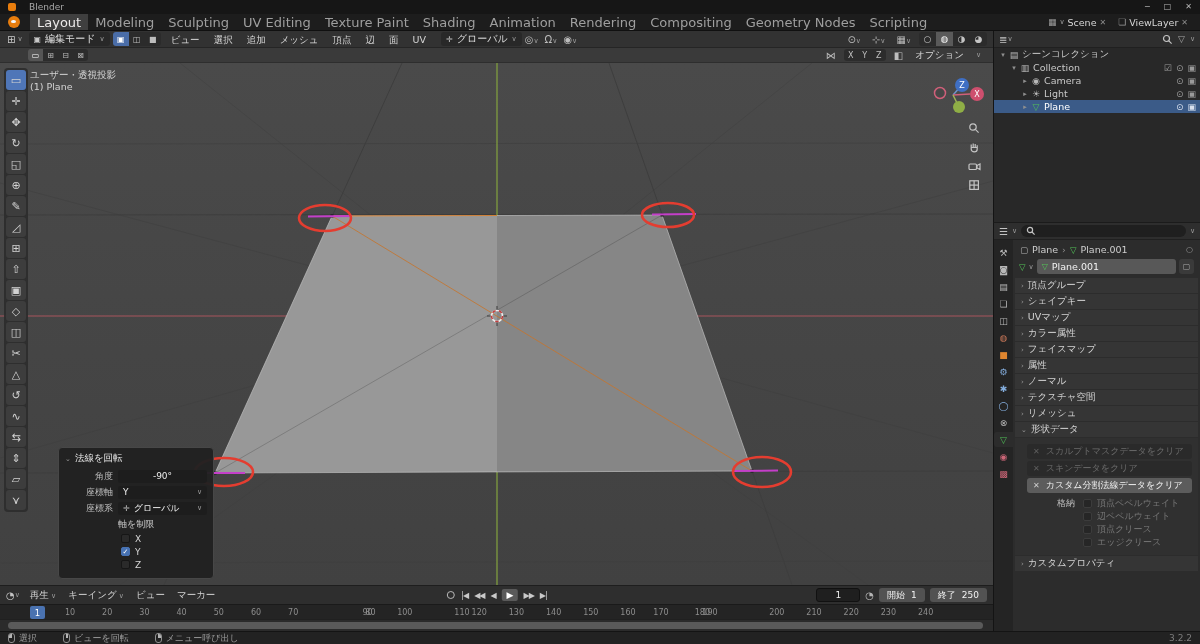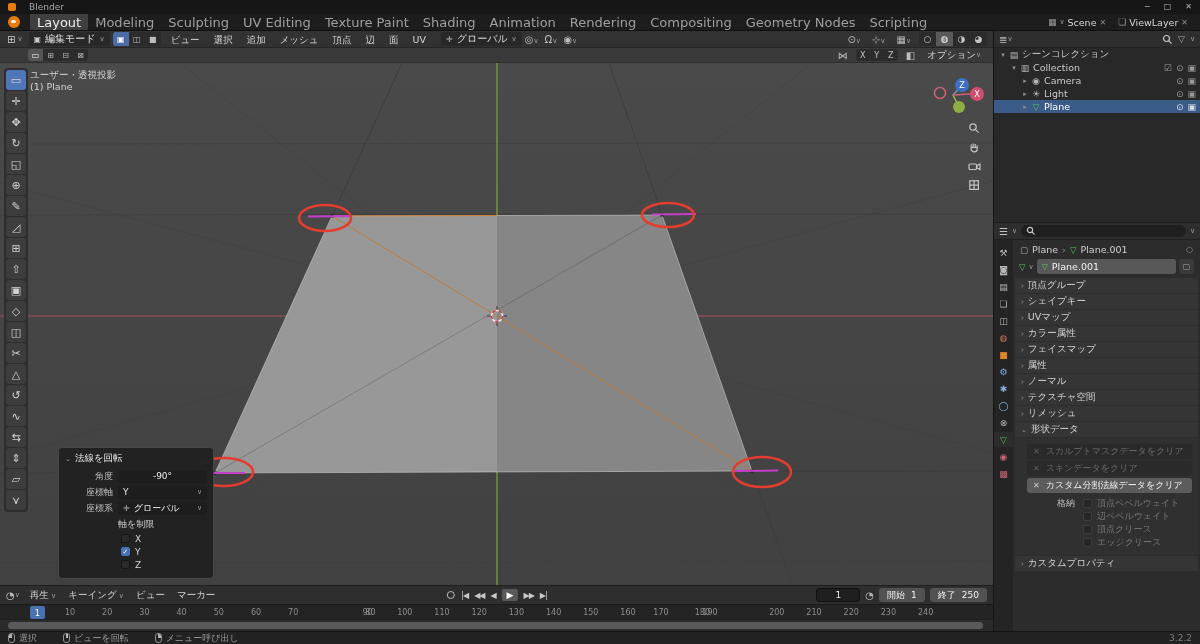--- a/index.html
+++ b/index.html
@@ -65,21 +65,21 @@
     display:flex; align-items:center; justify-content:center; }
   .ts-btn:first-child { border-radius:3px 0 0 3px; }
   .ts-btn:last-child { border-radius:0 3px 3px 0; }
   .ts-btn.active { background:#555; color:#fff; }
   .ts-right { margin-left:auto; display:flex; align-items:center; gap:5px; }
   #mirror-axes { display:flex; }
   .mini-btn { width:14px; height:12px; background:#2c2c2c; color:#c0c0c0; font-size:8px;
     display:flex; align-items:center; justify-content:center; }
   .mini-btn:first-child { border-radius:3px 0 0 3px; }
   .mini-btn:last-child { border-radius:0 3px 3px 0; }
-  .ts-options { display:flex; align-items:center; gap:0; color:#d8d8d8; font-size:9.5px; padding:0 4px; }
+  .ts-options { display:flex; align-items:center; gap:12px; color:#d8d8d8; font-size:9.5px; padding:0 4px; }
 
   .vp-svg { position:absolute; top:15px; left:0; }
   .vp-overlay { position:absolute; left:30px; top:21px; color:rgba(255,255,255,.75);
     font-size:9.5px; line-height:12px; pointer-events:none; }
 
   .vp-toolbar { position:absolute; left:4px; top:20px; width:24px; background:rgba(45,45,45,.92);
     border-radius:4px; padding:2px; display:flex; flex-direction:column; gap:1px; }
   .tool-btn { width:20px; height:20px; border-radius:3px; background:#3d3d3d; display:flex;
     align-items:center; justify-content:center; }
   .tool-btn.active { background:#4f76b8; }
@@ -568,21 +568,21 @@
           <span class="tl-tick" style="left: 70px;">10</span>
           <span class="tl-tick" style="left: 107.2px;">20</span>
           <span class="tl-tick" style="left: 144.4px;">30</span>
           <span class="tl-tick" style="left: 181.6px;">40</span>
           <span class="tl-tick" style="left: 218.8px;">50</span>
           <span class="tl-tick" style="left: 256px;">60</span>
           <span class="tl-tick" style="left: 293.2px;">70</span>
           <span class="tl-tick" style="left: 330.4px; margin-left: 40px;">80</span>
           <span class="tl-tick" style="left: 367.6px;">90</span>
           <span class="tl-tick" style="left: 404.8px;">100</span>
-          <span class="tl-tick" style="left: 442px;">110</span>
+          <span class="tl-tick" style="left: 462px;">110</span>
           <span class="tl-tick" style="left: 479.2px;">120</span>
           <span class="tl-tick" style="left: 516.4px;">130</span>
           <span class="tl-tick" style="left: 553.6px;">140</span>
           <span class="tl-tick" style="left: 590.8px;">150</span>
           <span class="tl-tick" style="left: 628px;">160</span>
           <span class="tl-tick" style="left: 661px;">170</span>
           <span class="tl-tick" style="left: 702.4px;">180</span>
           <span class="tl-tick" style="left: 710px;">190</span>
           <span class="tl-tick" style="left: 776.8px;">200</span>
           <span class="tl-tick" style="left: 814px;">210</span>

